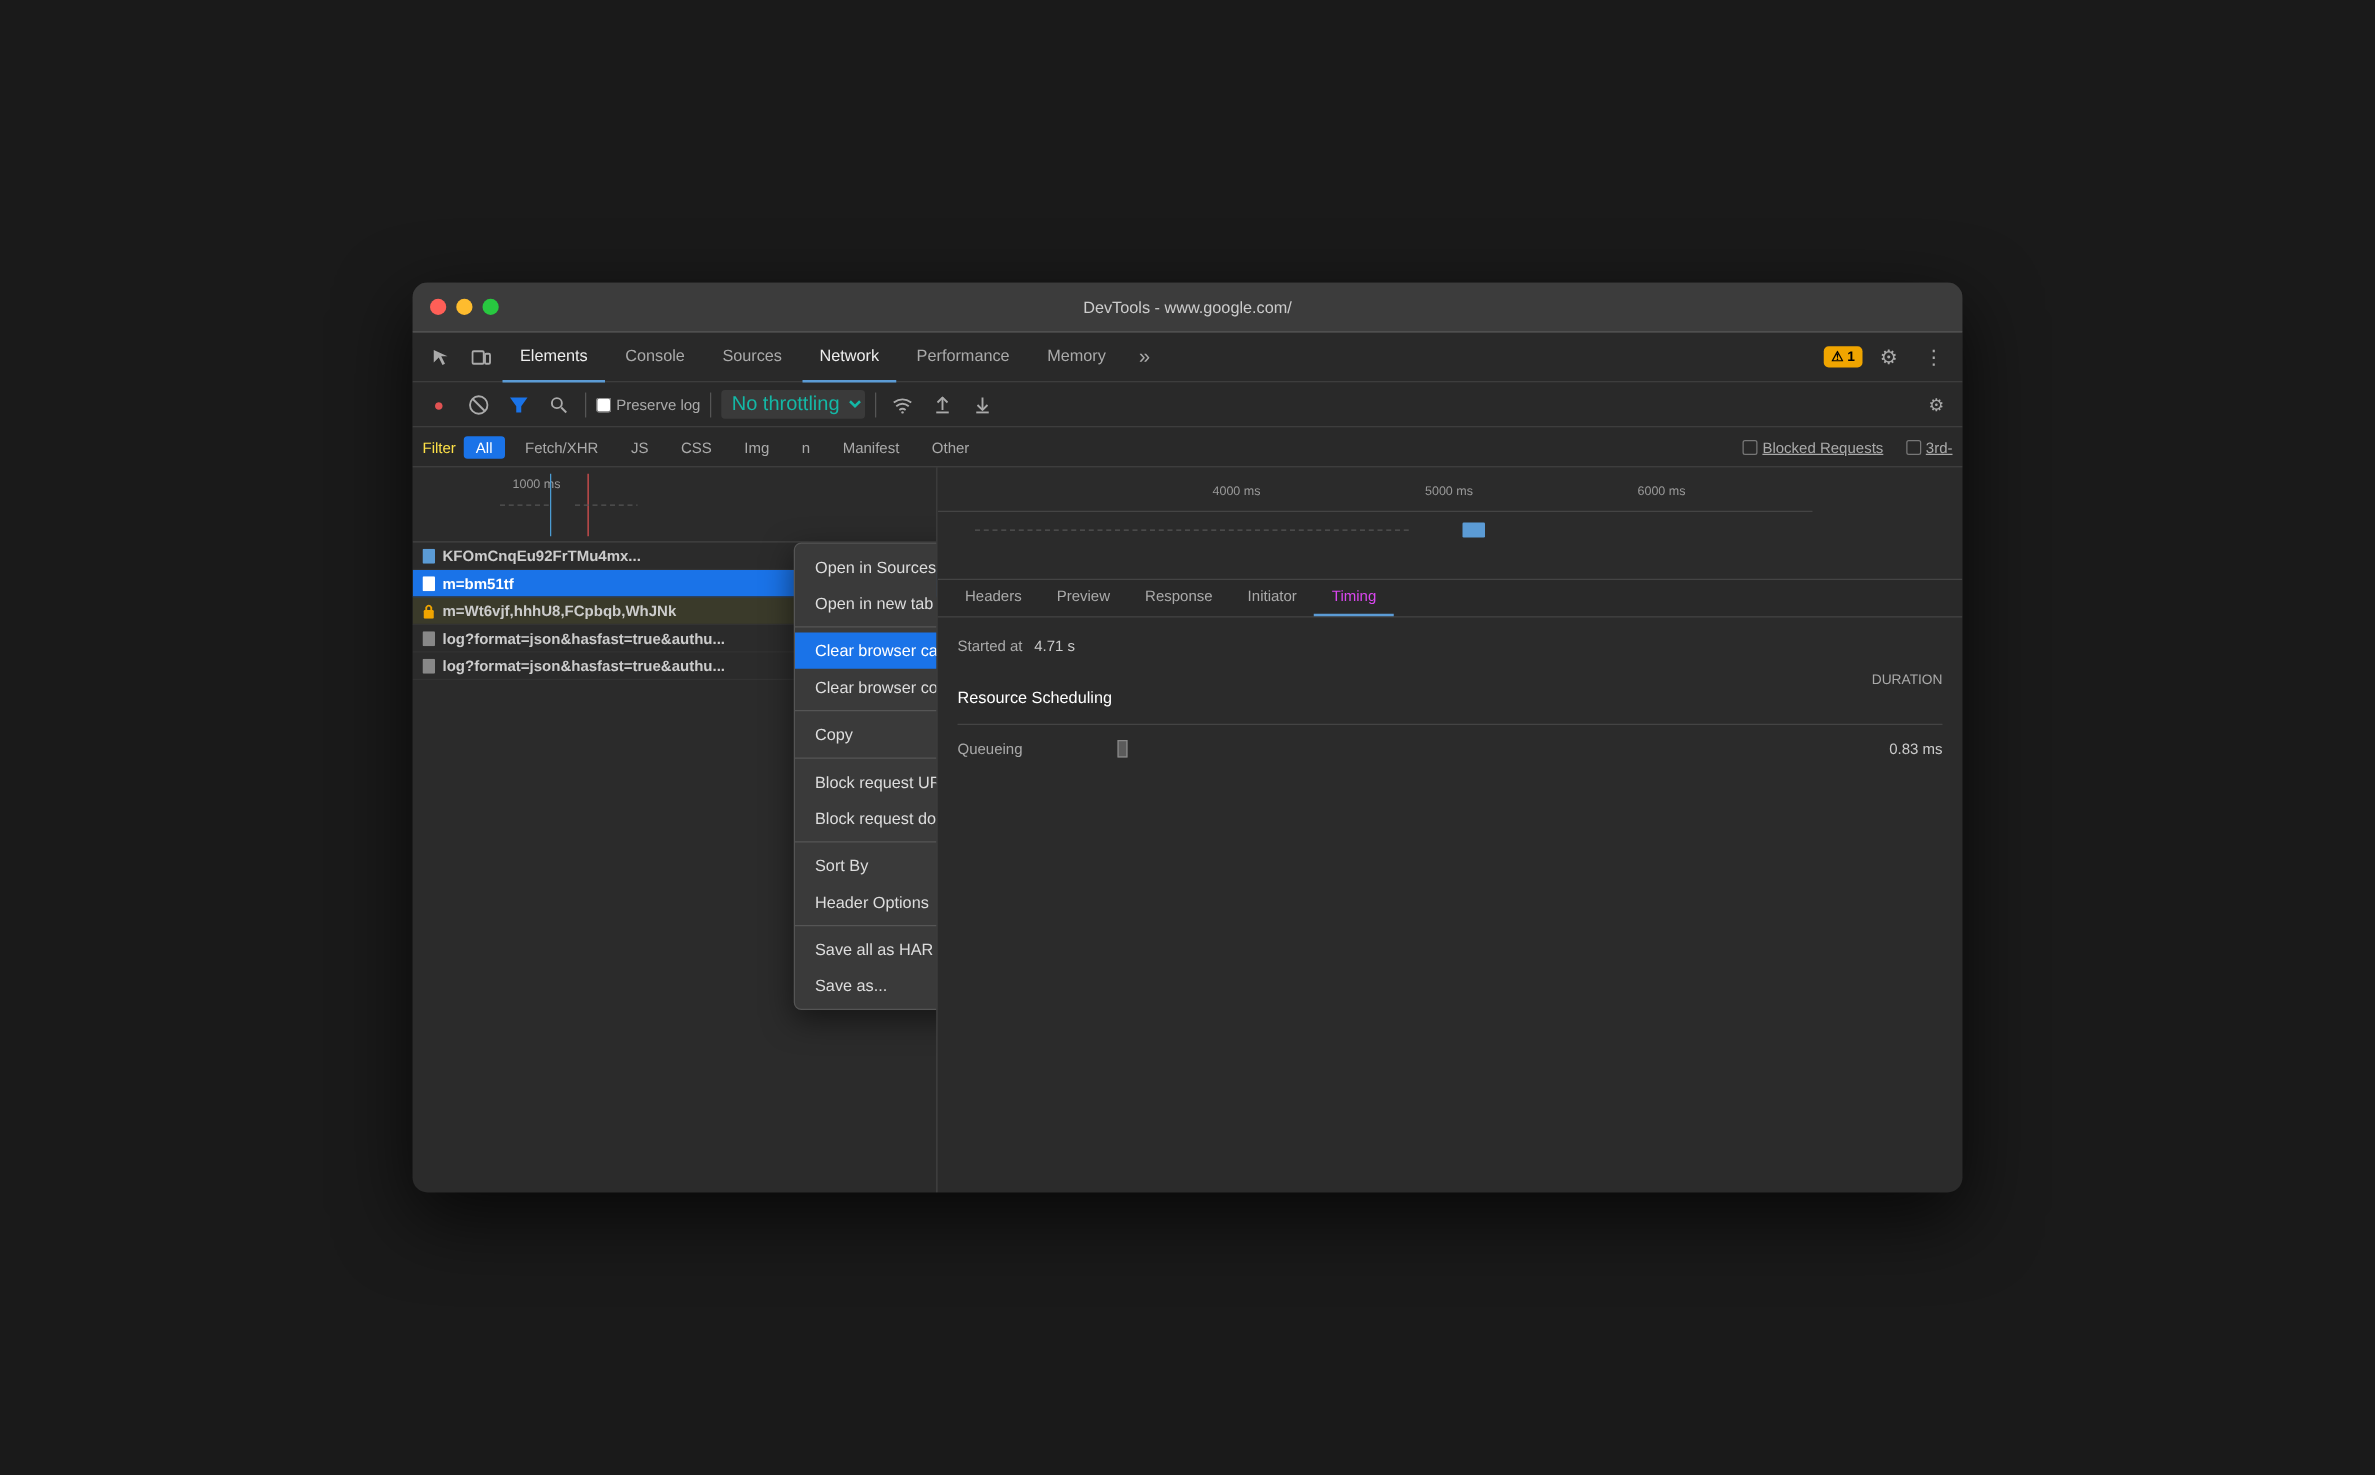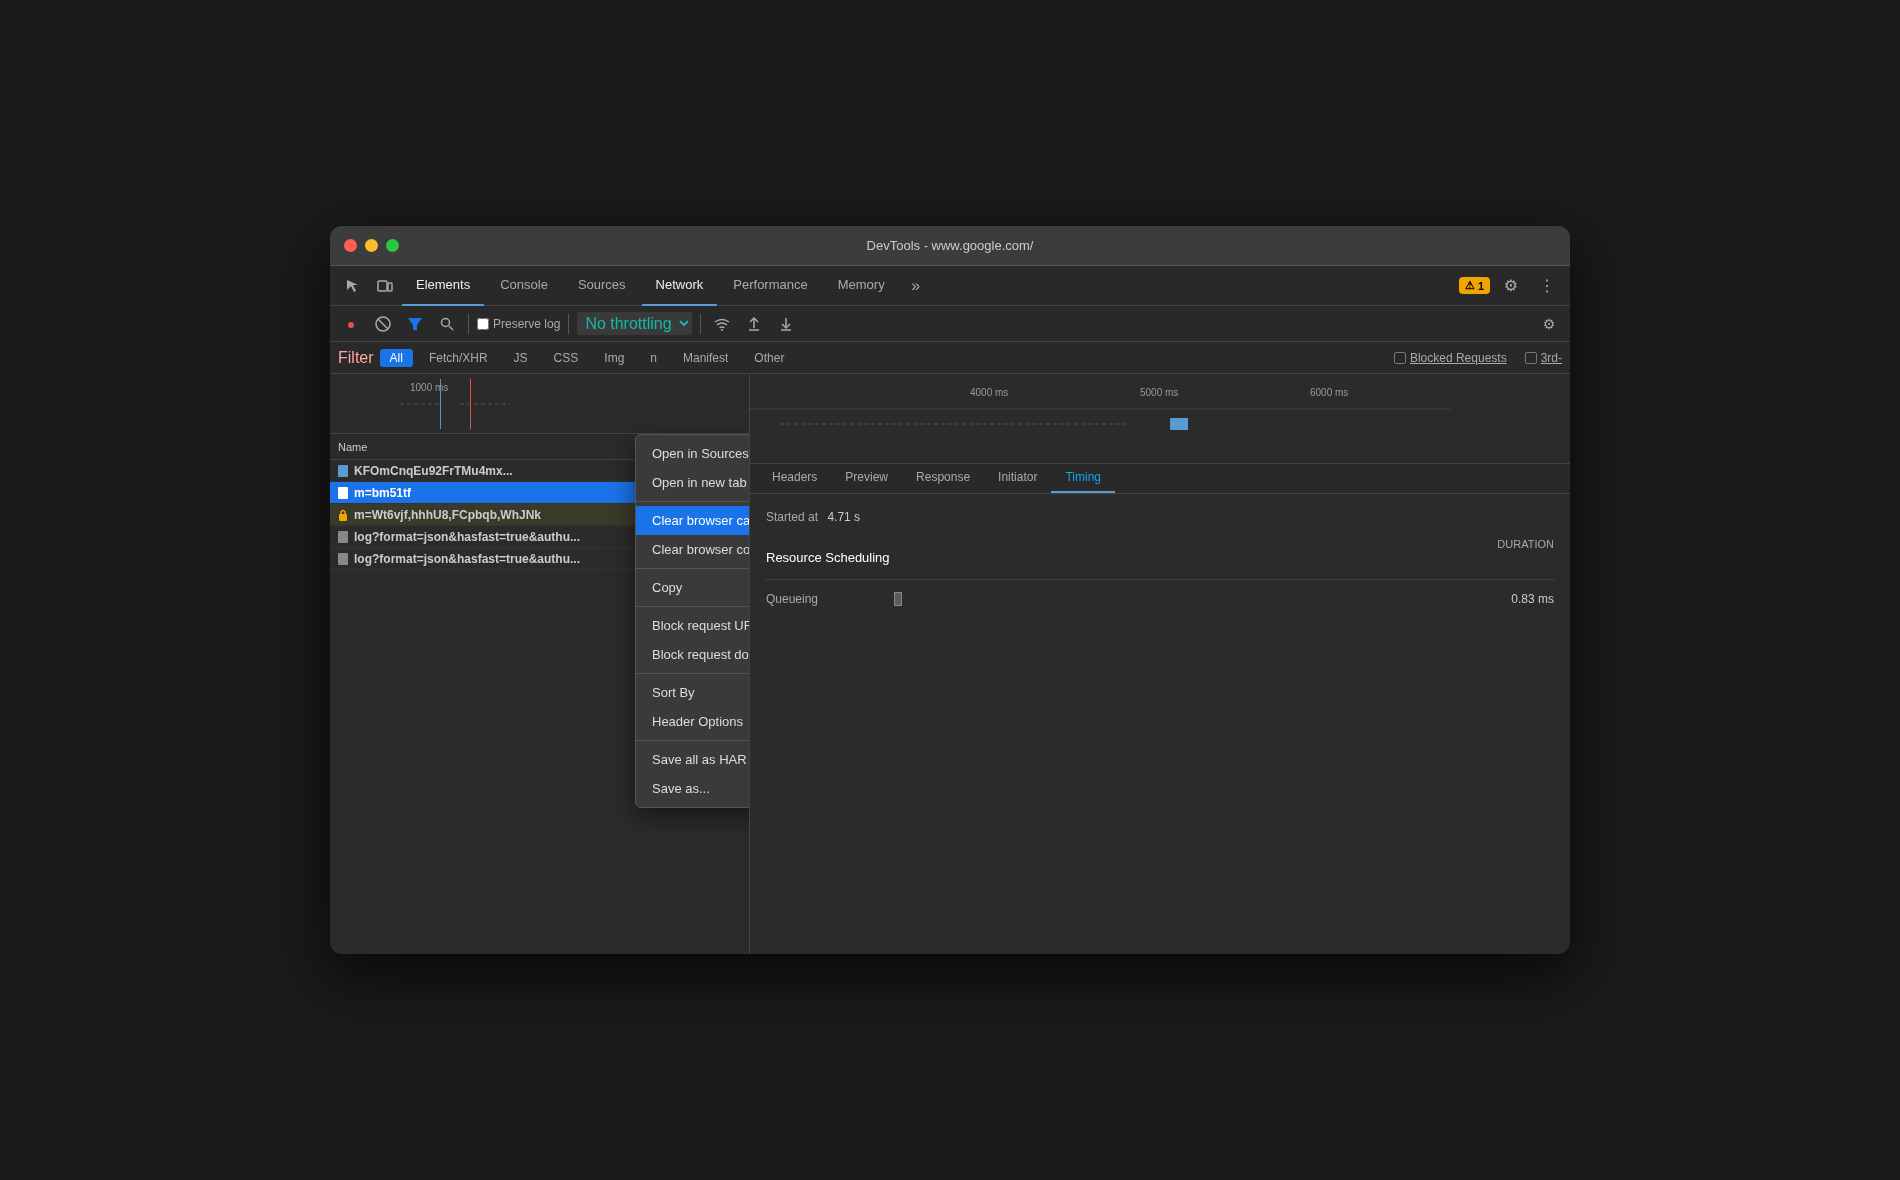--- a/index.html
+++ b/index.html
@@ -140,21 +140,21 @@
     
     .filter-bar {
       background: #292929;
       height: 32px;
       display: flex;
       align-items: center;
       border-bottom: 1px solid #444;
       padding: 0 8px;
       gap: 6px;
     }
-    .filter-label { color: #fca5a5; font-size: 16px; }
+    .filter-label { color: #fde047; font-size: 12px; }
     .filter-btn {
       padding: 2px 10px;
       border-radius: 3px;
       font-size: 12px;
       cursor: pointer;
       border: none;
     }
     .filter-btn.active {
       background: #1a73e8;
       color: #fff;
@@ -267,21 +267,21 @@
     .panel-tab {
       padding: 0 14px;
       height: 30px;
       display: flex;
       align-items: center;
       color: #aaa;
       font-size: 12px;
       cursor: pointer;
       border-bottom: 2px solid transparent;
     }
-    .panel-tab.active { color: #0ea5e9; border-bottom: 2px solid #5b9bd5; }
+    .panel-tab.active { color: #d946ef; border-bottom: 2px solid #5b9bd5; }
     .panel-content {
       padding: 16px;
       color: #ccc;
       font-size: 12px;
     }
     .timing-label { color: #aaa; font-size: 12px; }
     .timing-section { color: #fff; font-size: 13px; font-weight: 500; margin-bottom: 8px; margin-top: 12px; }
     .timing-duration-header { color: #aaa; font-size: 11px; text-transform: uppercase; }
     .timing-value { color: #ccc; font-size: 12px; }
     .queueing-bar {
@@ -491,23 +491,20 @@
         <span class="timeline-label" style="left:80px; top:8px;">1000 ms</span>
         <div class="timeline-line-blue" style="left:110px;"></div>
         <div class="timeline-line-red" style="left:140px;"></div>
 
         <svg style="position:absolute;top:0;left:0;width:100%;height:100%;pointer-events:none;">
           <line x1="70" y1="30" x2="110" y2="30" stroke="#555" stroke-width="1" stroke-dasharray="4,3"></line>
           <line x1="130" y1="30" x2="180" y2="30" stroke="#555" stroke-width="1" stroke-dasharray="4,3"></line>
         </svg>
       </div>
 
-      <div class="network-table-header">
-        <span style="cursor:pointer;color:#ccc;">Name</span>
-      </div>
 
       <div class="network-row">
         <span class="row-icon icon-blue">
           <svg width="10" height="12" viewBox="0 0 10 12" fill="#5b9bd5">
               <rect x="0" y="0" width="10" height="12" rx="1"></rect>
             </svg>
         </span>
         <span class="row-name">KFOmCnqEu92FrTMu4mx...</span>
       </div>
       <div class="network-row selected">

